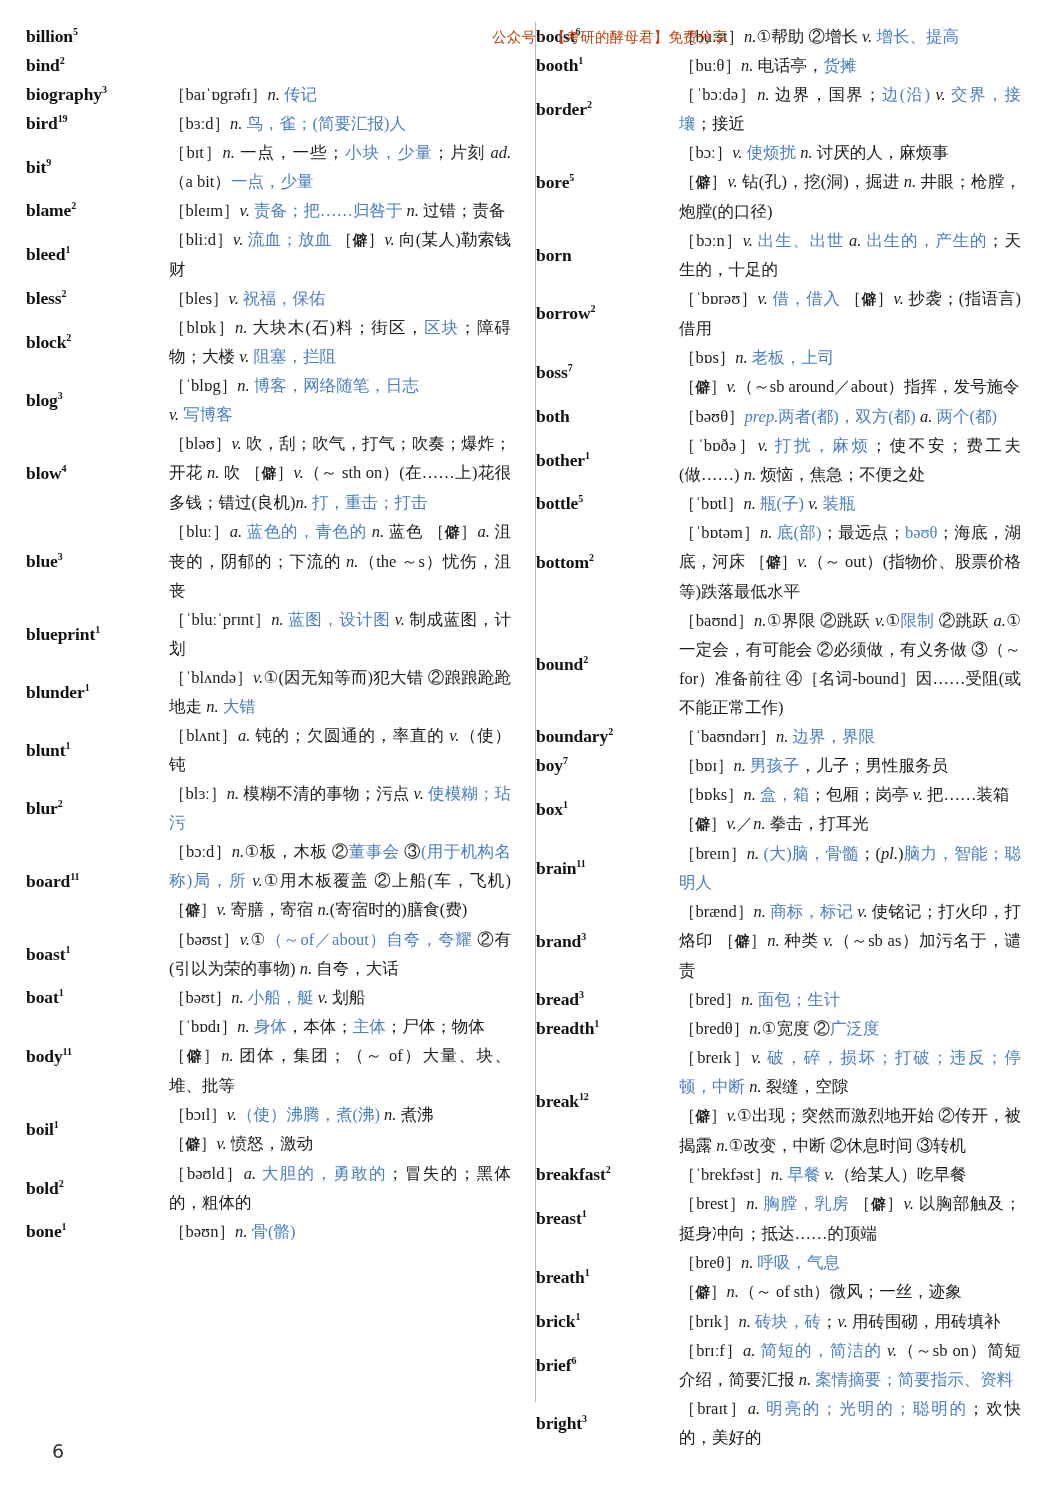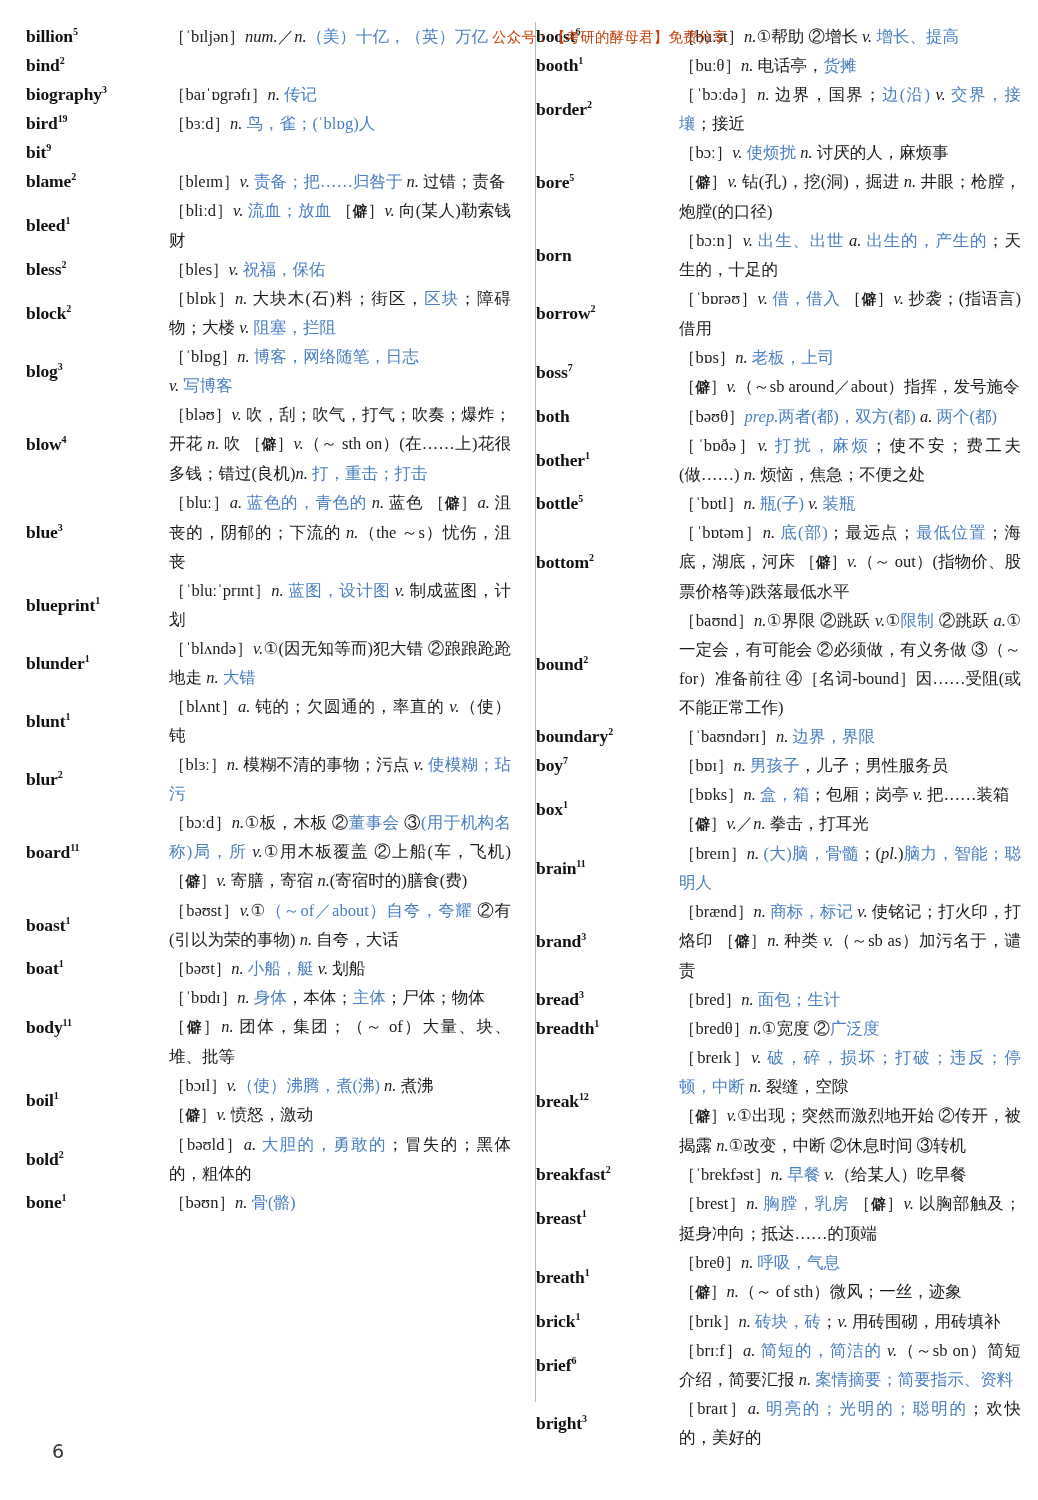--- a/index.html
+++ b/index.html
@@ -108,35 +108,35 @@
 
 <div class="page">
 
   <div class="watermark">公众号：【考研的酵母君】免费分享</div>
 
   <div class="columns">
     <div class="divider"></div>
     <div class="col col-left" id="left-col">
         <div class="entry">
           <div class="hw">billion<sup>5</sup></div>
-          <div class="def">［ˈbɪljən］<i>num.</i>／<i>n.</i><span class="blue">（美）十亿，（英）万亿</span></div>
         </div>
         <div class="entry">
           <div class="hw">bind<sup>2</sup></div>
         </div>
         <div class="entry">
           <div class="hw">biography<sup>3</sup></div>
           <div class="def">［baɪˈɒgrəfɪ］<i>n.</i> <span class="blue">传记</span></div>
         </div>
         <div class="entry">
           <div class="hw">bird<sup>19</sup></div>
-          <div class="def">［bɜːd］<i>n.</i> <span class="blue">鸟，雀；(ˈblɒg)人</span></div>
+          <div class="def">［bɜːd］<i>n.</i> <span class="blue">鸟，雀；(简要汇报)人</span></div>
         </div>
         <div class="entry">
           <div class="hw">bit<sup>9</sup></div>
+          <div class="def">［bɪt］<i>n.</i> 一点，一些；<span class="blue">小块，少量</span>；片刻 <i>ad.</i>（a bit）<span class="blue">一点，少量</span></div>
         </div>
         <div class="entry">
           <div class="hw">blame<sup>2</sup></div>
           <div class="def">［bleɪm］<i>v.</i> <span class="blue">责备；把……归咎于</span> <i>n.</i> 过错；责备</div>
         </div>
         <div class="entry">
           <div class="hw">bleed<sup>1</sup></div>
           <div class="def">［bliːd］<i>v.</i> <span class="blue">流血；放血</span> ［<span class="bianti">僻</span>］<i>v.</i> 向(某人)勒索钱财</div>
         </div>
         <div class="entry">
@@ -240,21 +240,21 @@
         <div class="entry">
           <div class="hw">bother<sup>1</sup></div>
           <div class="def">［ˈbɒðə］<i>v.</i> <span class="blue">打扰，麻烦</span>；使不安；费工夫(做……) <i>n.</i> 烦恼，焦急；不便之处</div>
         </div>
         <div class="entry">
           <div class="hw">bottle<sup>5</sup></div>
           <div class="def">［ˈbɒtl］<i>n.</i> <span class="blue">瓶(子)</span> <i>v.</i> <span class="blue">装瓶</span></div>
         </div>
         <div class="entry">
           <div class="hw">bottom<sup>2</sup></div>
-          <div class="def">［ˈbɒtəm］<i>n.</i> <span class="blue">底(部)</span>；最远点；<span class="blue">最低位置</span>；海底，湖底，河床 ［<span class="bianti">僻</span>］<i>v.</i>（～ out）(指物价、股票价格等)跌落最低水平</div>
+          <div class="def">［ˈbɒtəm］<i>n.</i> <span class="blue">底(部)</span>；最远点；<span class="blue">bəʊθ</span>；海底，湖底，河床 ［<span class="bianti">僻</span>］<i>v.</i>（～ out）(指物价、股票价格等)跌落最低水平</div>
         </div>
         <div class="entry">
           <div class="hw">bound<sup>2</sup></div>
           <div class="def">［baʊnd］<i>n.</i>①界限 ②跳跃 <i>v.</i>①<span class="blue">限制</span> ②跳跃 <i>a.</i>①一定会，有可能会 ②必须做，有义务做 ③（～ for）准备前往 ④［名词-bound］因……受阻(或不能正常工作)</div>
         </div>
         <div class="entry">
           <div class="hw">boundary<sup>2</sup></div>
           <div class="def">［ˈbaʊndərɪ］<i>n.</i> <span class="blue">边界，界限</span></div>
         </div>
         <div class="entry">

